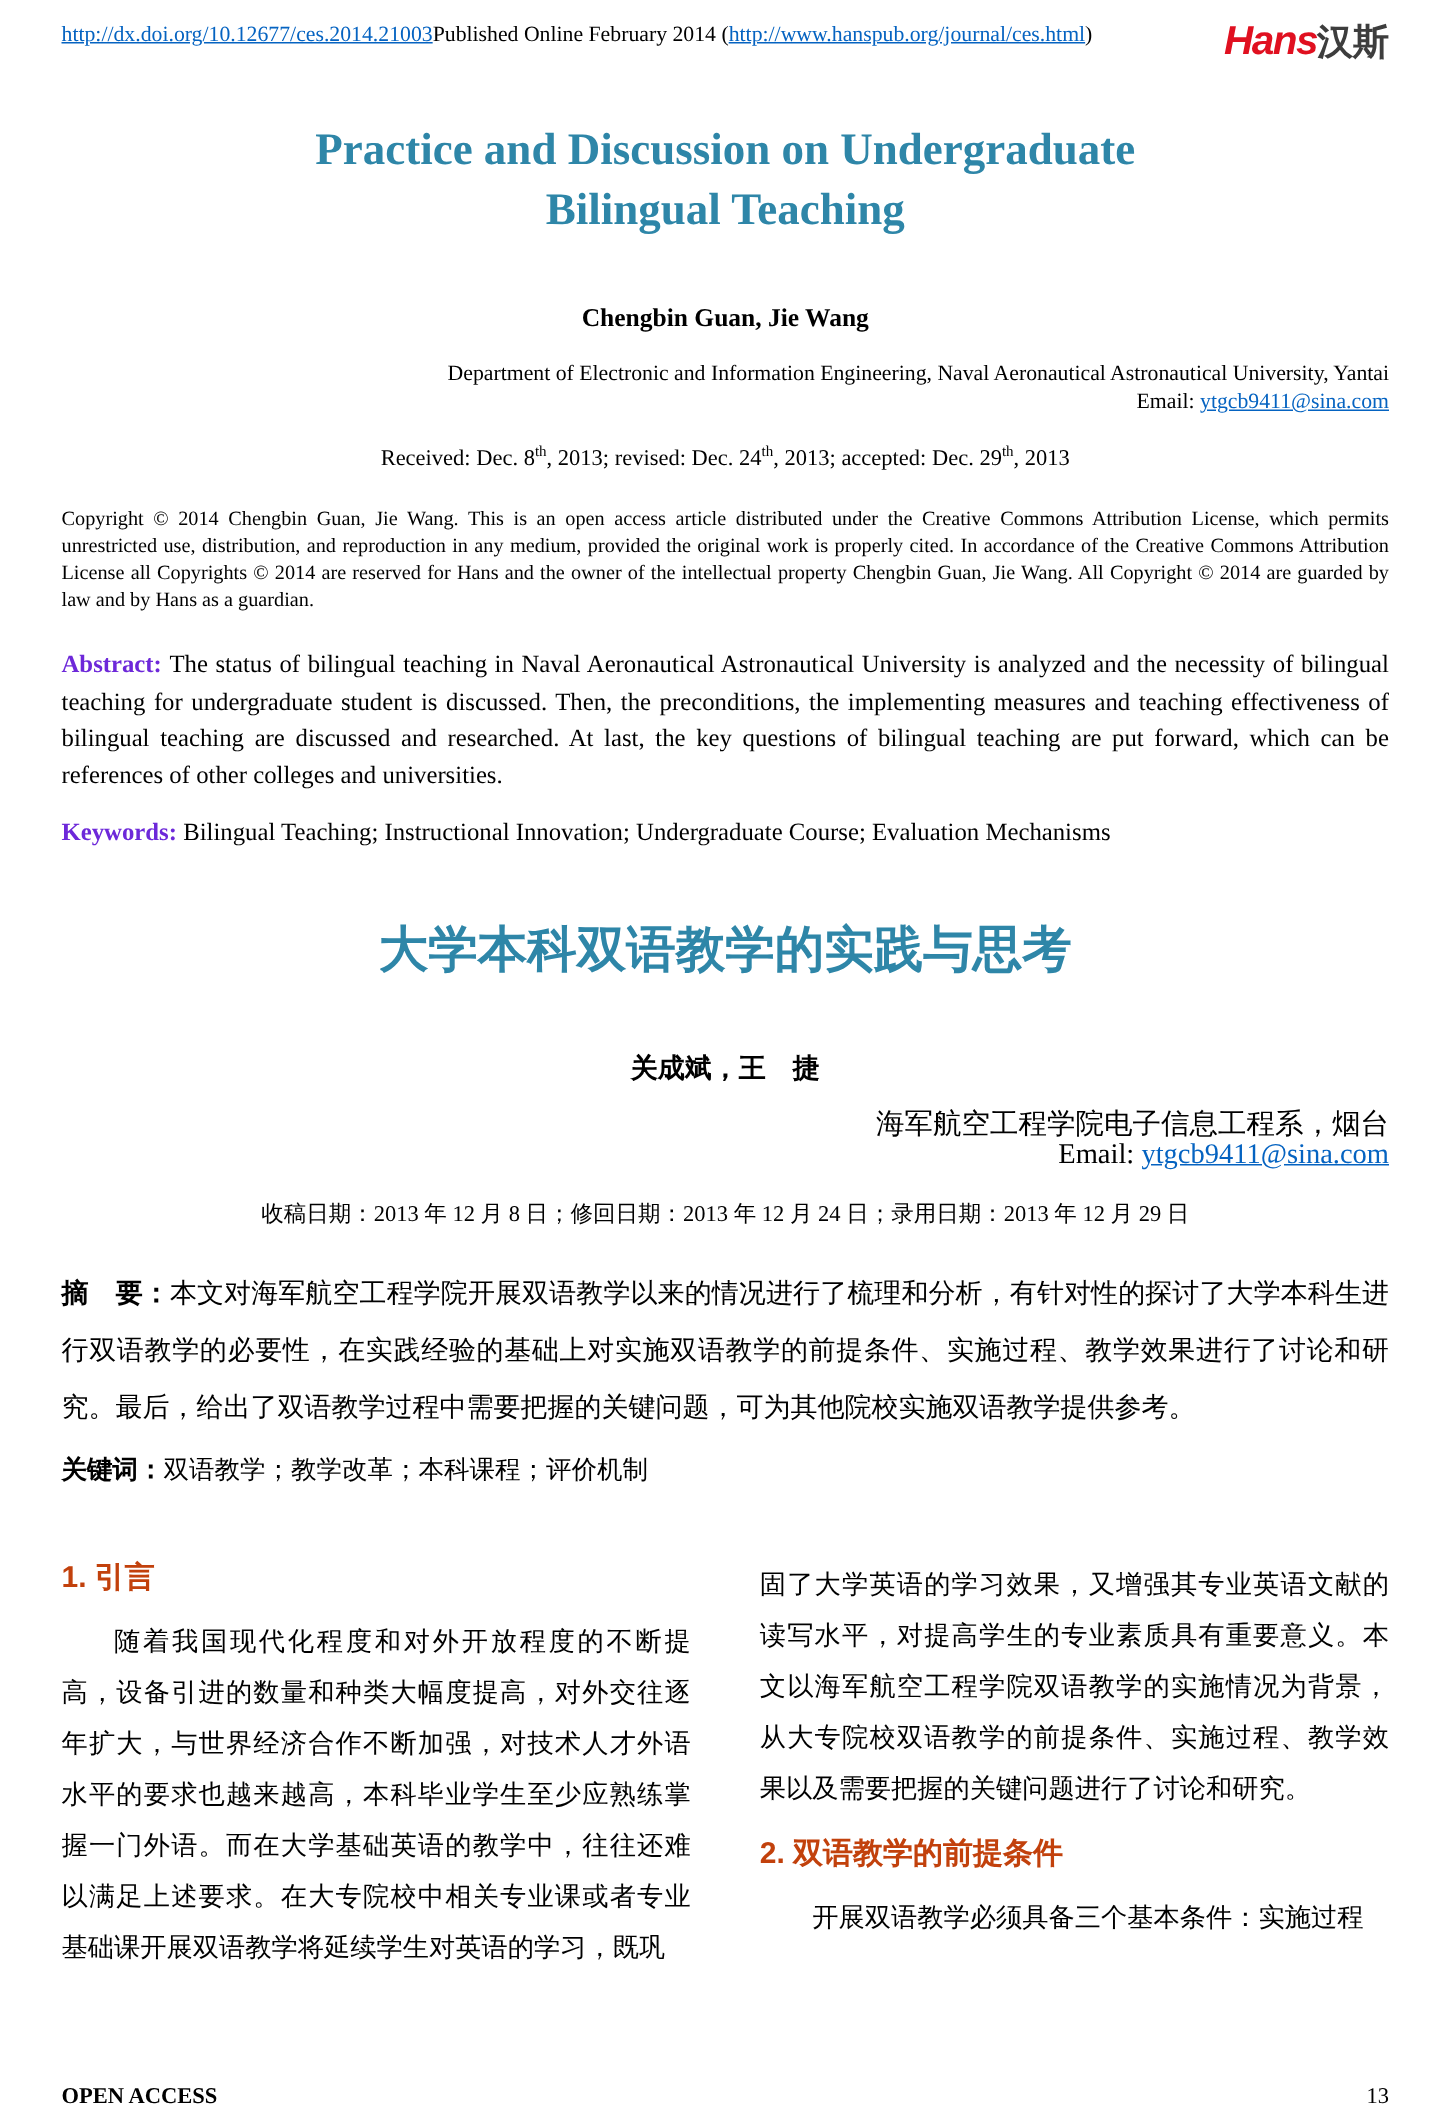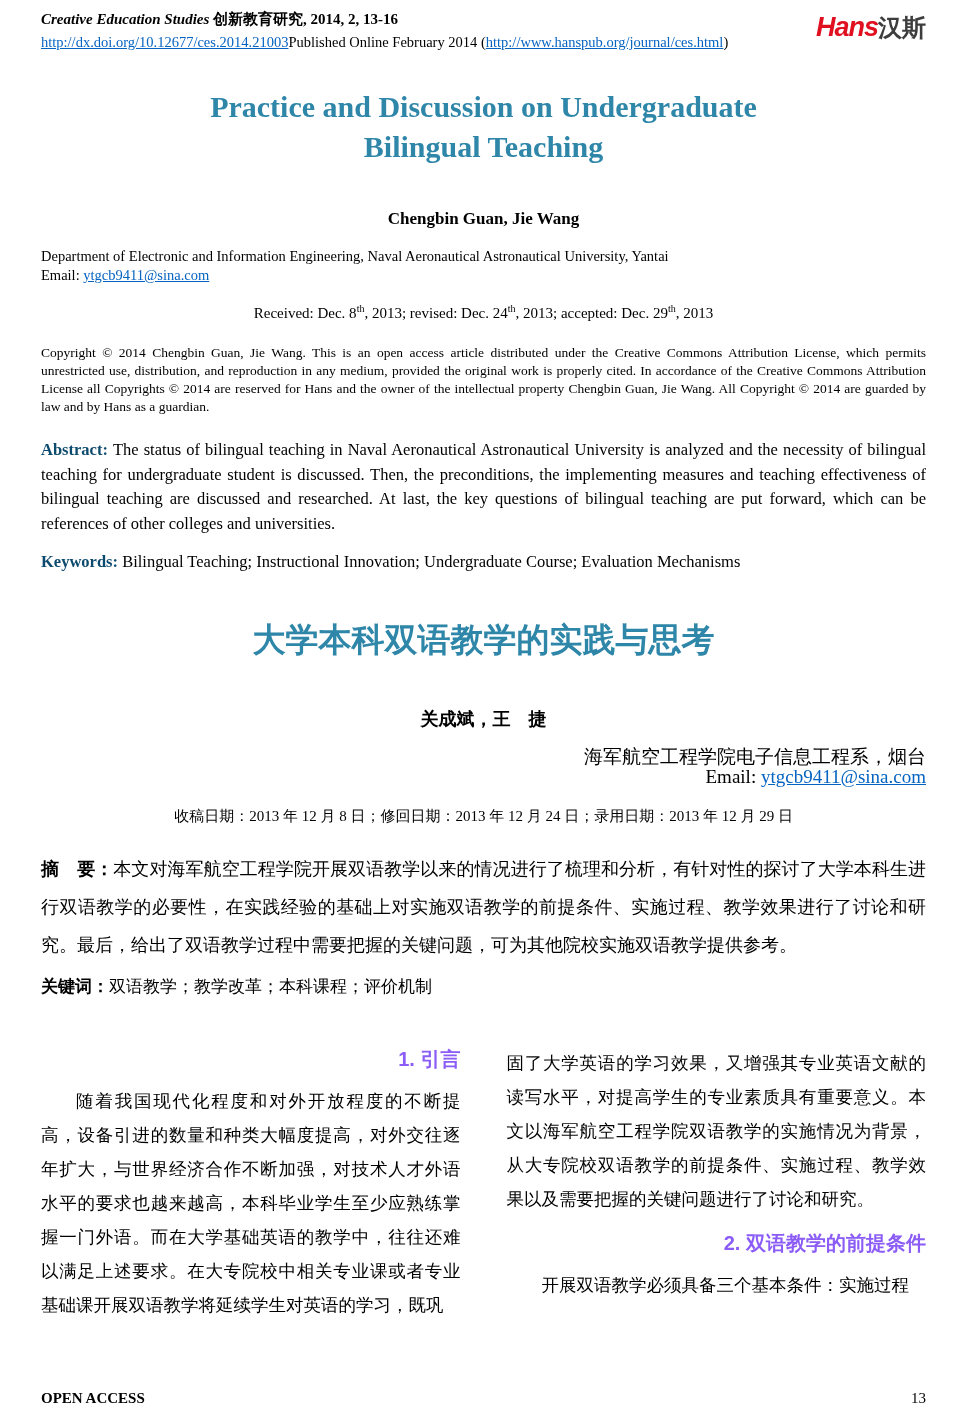--- a/index.html
+++ b/index.html
@@ -15,56 +15,55 @@
   .journal-line { font-size:15px; font-weight:bold; }
   .journal-en { font-style:italic; }
   .doi-line { font-size:14.5px; margin-top:5px; }
   .pub-text { }
   .logo { font-family:"Liberation Sans",sans-serif; white-space:nowrap; padding-top:2px; }
   .logo-hans { color:#E01020; font-weight:bold; font-style:italic; font-size:27px; letter-spacing:-1px; }
   .logo-hanzi { color:#3d3d3d; font-weight:bold; font-size:24px; }
 
   .title-en { color:#2E86A8; font-size:30px; font-weight:bold; text-align:center; line-height:40px; margin-top:36px; }
   .authors-en { text-align:center; font-weight:bold; font-size:17px; margin-top:42px; }
-  .affil { text-align:left; font-size:14.5px; margin-top:18px; line-height:19px; }
+  .affil { text-align:right; font-size:14.5px; margin-top:18px; line-height:19px; }
   .received { text-align:center; font-size:15px; margin-top:20px; }
   sup { font-size:10px; vertical-align:super; line-height:0;font-family:Liberation Serif, serif; }
 
   .copyright { font-size:13.5px; line-height:18px; text-align:justify; margin-top:22px; }
   .abstract { font-size:16.5px; line-height:24.5px; text-align:justify; margin-top:22px; }
-  .label-en { font-weight:bold; color:#0c4a6e; }
+  .label-en { font-weight:bold; color:#6d28d9; }
   .keywords { font-size:16.5px; margin-top:16px; }
 
   .title-zh { color:#2E86A8; font-size:33px; font-weight:bold; text-align:center; margin-top:46px; }
   .authors-zh { text-align:center; font-weight:bold; font-size:18px; margin-top:44px; }
   .affil-zh { text-align:right; font-size:19px; margin-top:16px; line-height:20px; }
   .dates-zh { text-align:center; font-size:15px; margin-top:20px; }
   .abstract-zh { font-size:18px; line-height:38px; text-align:justify; margin-top:24px; }
   .label-zh { font-weight:bold; color:#000000; font-family:"Liberation Sans",sans-serif; }
   .keywords-zh { font-size:17px; margin-top:8px; line-height:30px; }
 
   .columns { display:flex; gap:46px; margin-top:44px; }
   .col { width:420px; font-size:17.5px; line-height:34px; text-align:justify; }
-  .sec-heading { color:#8b5cf6; font-weight:bold; font-size:20px; line-height:26px;
-                 margin:0 0 12px 0; font-family:"Liberation Sans",sans-serif; text-align:right; }
+  .sec-heading { color:#c2410c; font-weight:bold; font-size:20px; line-height:26px;
+                 margin:0 0 12px 0; font-family:"Liberation Sans",sans-serif; text-align:left; }
   .sec-heading-2 { margin-top:14px; }
   .indent { text-indent:2em; }
 
   .footer { position:absolute; left:41px; right:40px; bottom:8px;
             display:flex; justify-content:space-between; font-size:15px; }
   .open-access { font-weight:bold; }
 </style>
 </head>
 <body>
 
 <div class="page">
 
   <div class="header">
     <div>
-      <div class="journal-line"><span class="journal-en">Creative Education Studies</span><span> 创新教育研究, 2014, 2, 13-16</span></div>
       <div class="doi-line"><a class="link">http://dx.doi.org/10.12677/ces.2014.21003</a><span class="pub-text">Published Online February 2014 (</span><a class="link">http://www.hanspub.org/journal/ces.html</a><span>)</span></div>
     </div>
     <div class="logo"><span class="logo-hans">Hans</span><span class="logo-hanzi">汉斯</span></div>
   </div>
 
   <h1 class="title-en"><span>Practice and Discussion on Undergraduate</span><br><span>Bilingual Teaching</span></h1>
 
   <div class="authors-en">Chengbin Guan, Jie Wang</div>
 
   <div class="affil">

